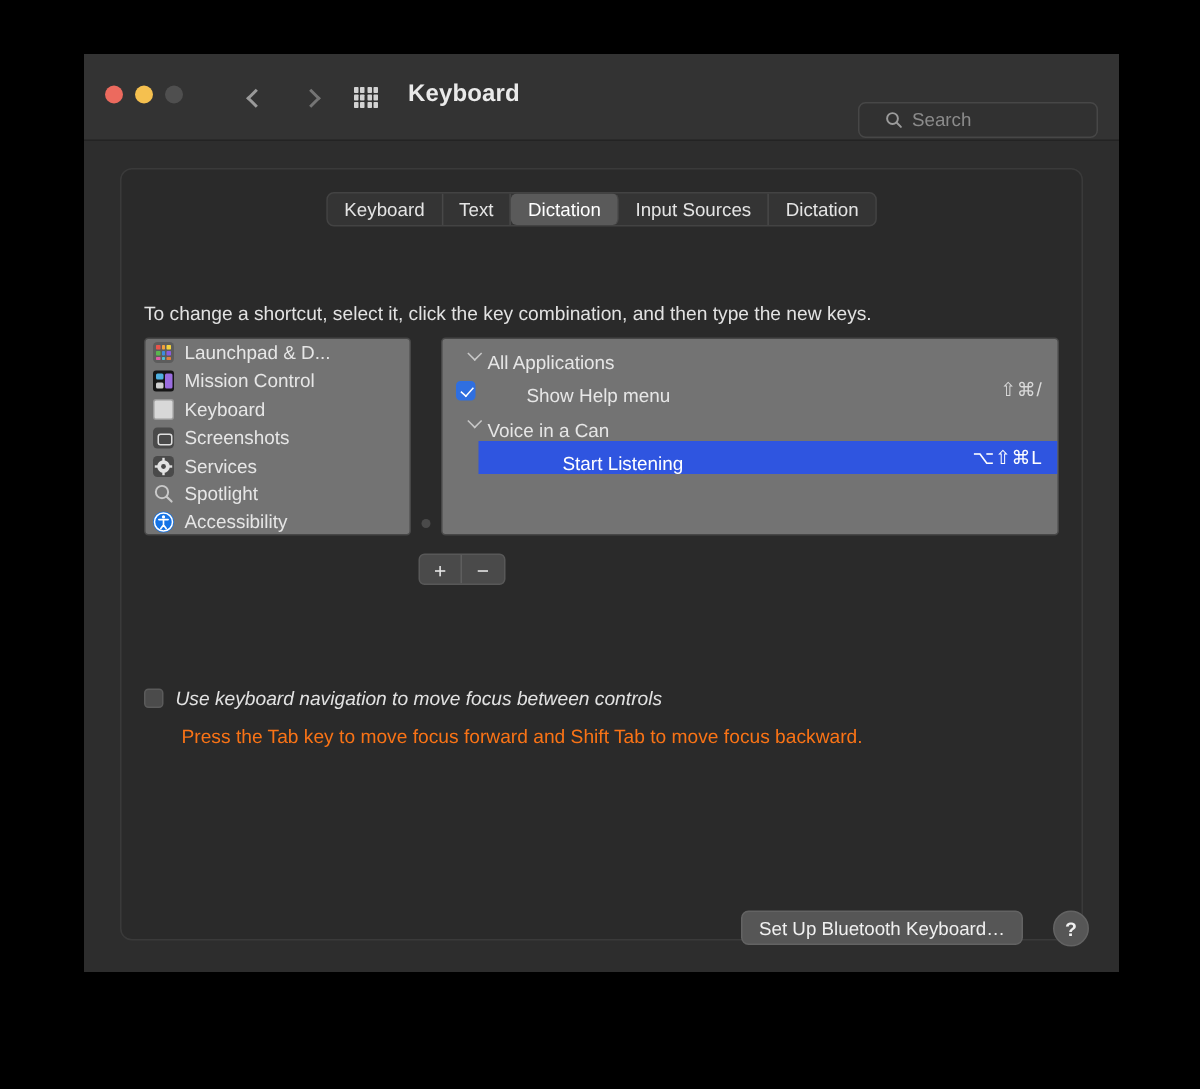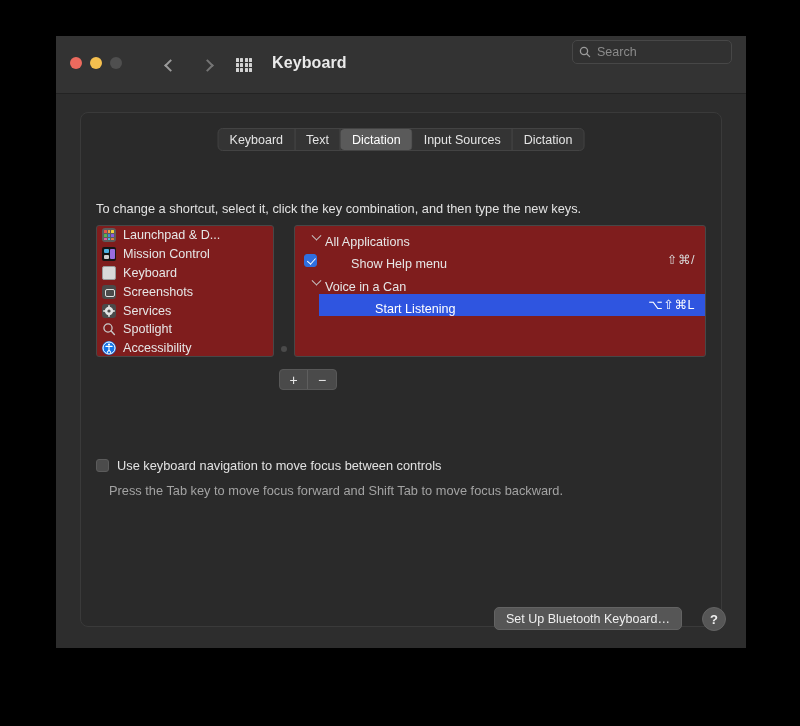--- a/index.html
+++ b/index.html
@@ -53,26 +53,26 @@
     gap: 1.4px;
   }
   .griddots i { background: #d3d3d3; border-radius: .5px; display: block; }
 
   .wtitle {
     position: absolute; left: 216px; top: 18px;
     font-size: 16px; font-weight: bold; color: #eaeaea; letter-spacing: .1px;
   }
 
   .searchbox {
-    position: absolute; right: 14px; top: 4px;
+    position: absolute; right: 14px; top: 32px;
     width: 160px; height: 24px;
     background: #313131;
     border: 1px solid #474747;
     border-radius: 5px;
-    display: flex; align-items: center; padding-left: 6px; gap: 6px;
+    display: flex; align-items: center; padding-left: 17px; gap: 6px;
   }
   .searchbox svg { flex: none; }
   .searchbox input {
     background: transparent; border: 0; outline: 0;
     color: #d8d8d8; font-size: 12.5px; font-family: inherit; width: 118px;
   }
   .searchbox input::placeholder { color: #8b8b8b; }
 
   
   .panel {
@@ -103,21 +103,21 @@
   
   .instruction {
     position: absolute; left: 15px; top: 88px;
     font-size: 12.8px; color: #e2e2e2;
   }
 
   
   .lists { position: absolute; left: 15px; top: 112px; right: 15px; height: 132px; }
   .listbox {
     position: absolute; top: 0; bottom: 0;
-    background: #7f1d1d;
+    background: #737373;
     border: 1px solid #474747;
     border-radius: 3px;
     overflow: hidden;
   }
   .listbox.left  { left: 0; width: 178px; }
   .listbox.right { left: 198px; right: 0; }
 
   
   .srow {
     display: flex; align-items: center; gap: 7px;
@@ -201,22 +201,22 @@
     border-right: 1px solid #5e5e5e;
   }
   .seg:last-child { border-right: 0; }
 
   
   .kbnav { position: absolute; left: 15px; top: 345px; display: flex; align-items: center; gap: 8px; }
   .cbx-empty {
     width: 13px; height: 13px; border-radius: 3px;
     background: #4b4b4b; border: 1px solid #5b5b5b; flex: none;
   }
-  .kbnav-label { font-size: 12.8px; color: #e2e2e2; }
-  .kbnav-hint { position: absolute; left: 28px; top: 370px; font-size: 12.8px; color: #a3a3a3; }
+  .kbnav-label { font-size: 12.8px; color: #e2e2e2; font-style: italic; }
+  .kbnav-hint { position: absolute; left: 40px; top: 370px; font-size: 12.8px; color: #f97316; }
 
   
   .btn-bt {
     position: absolute; right: 64px; bottom: 18px;
     height: 23px; padding: 0 11px;
     display: flex; align-items: center;
     background: #565656; border: 1px solid #636363; border-radius: 5px;
     color: #f0f0f0; font-size: 12.5px; white-space: nowrap;
   }
   .btn-help {

